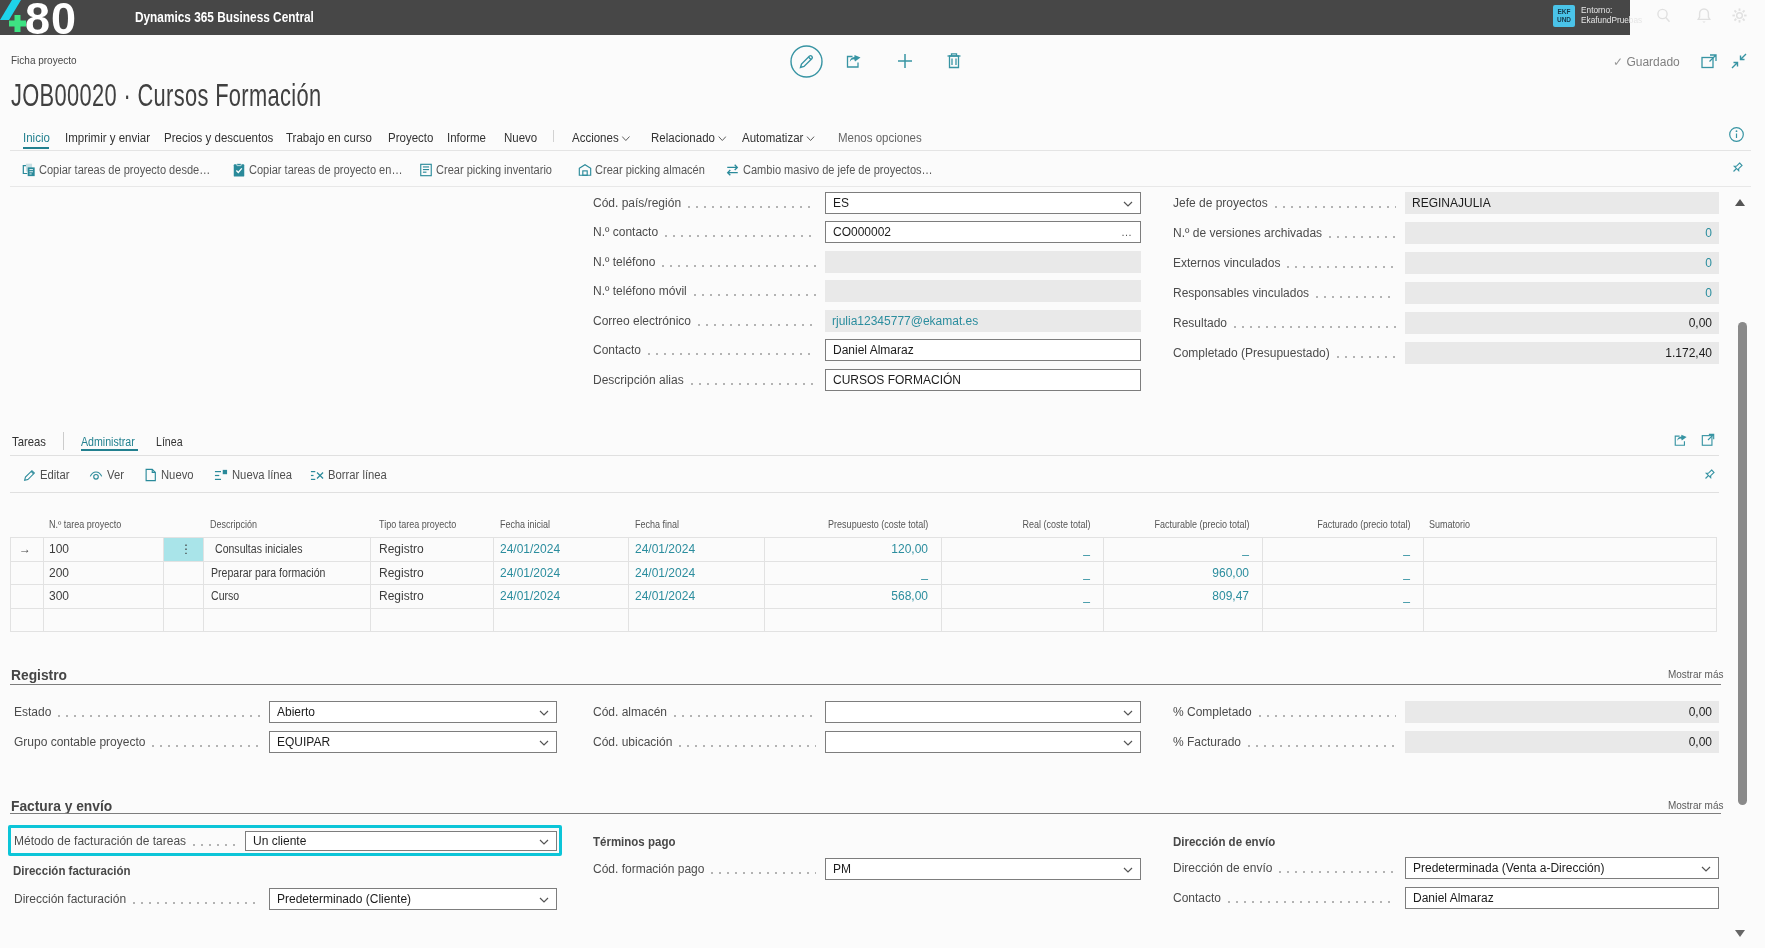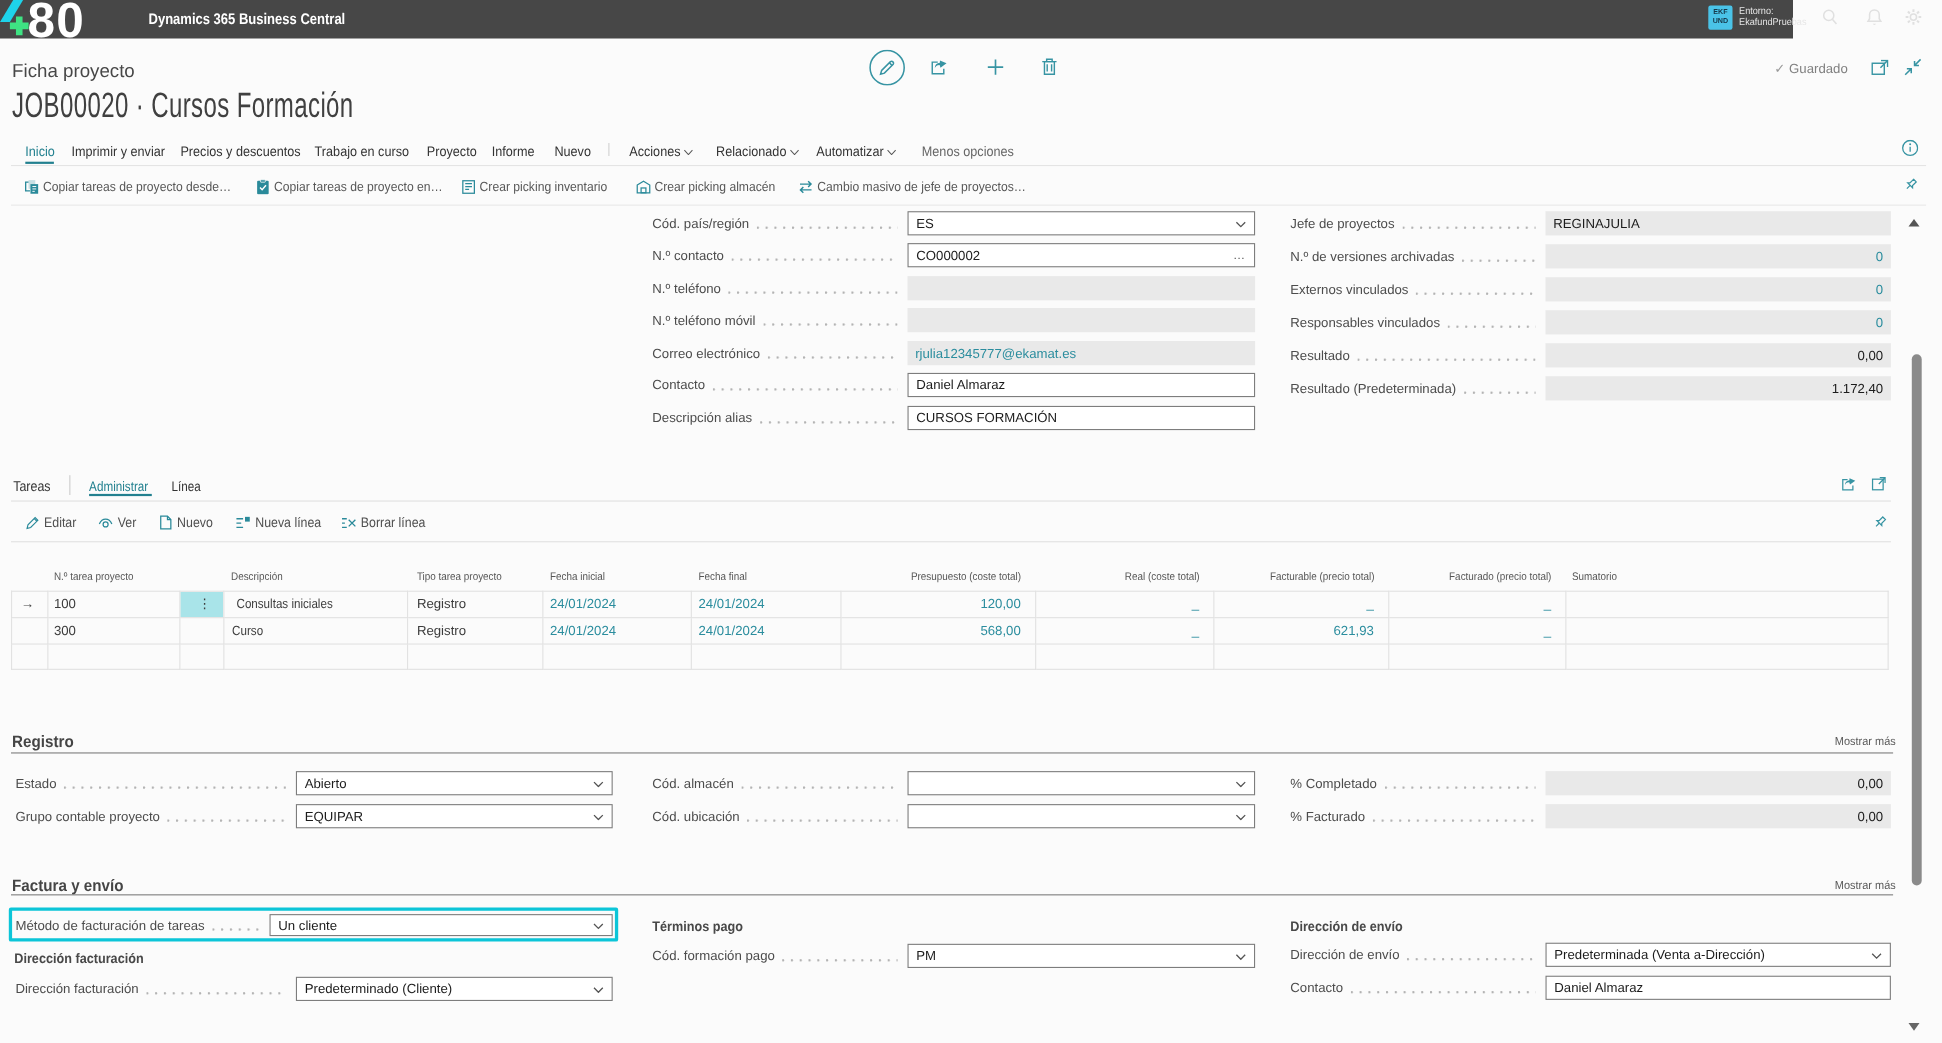--- a/index.html
+++ b/index.html
@@ -5,21 +5,21 @@
 * { margin:0; padding:0; box-sizing:border-box; }
 html,body { width:1765px; height:948px; overflow:hidden; }
 body { font-family:"Liberation Sans", sans-serif; background:#fbfbfb; position:relative; color:#3a3a3a; }
 .abs { position:absolute; }
 
 #topbar { position:absolute; left:0; top:0; width:1630px; height:35px; background:#474747; }
 #prodname { position:absolute; left:135px; top:9px; color:#fff; font-size:14px; font-weight:bold; transform:scaleX(0.845); transform-origin:0 50%; }
 #envbadge { position:absolute; left:1553px; top:5px; width:22px; height:22px; background:#4ac3e8; border-radius:2px; color:#16384a; font-size:6.5px; font-weight:bold; text-align:center; line-height:8px; padding-top:3px; }
 #envtext { position:absolute; left:1581px; top:5px; color:#e6e6e6; font-size:9px; line-height:10px; transform:scaleX(0.92); transform-origin:0 50%; }
 
-#fichaproy { position:absolute; left:11px; top:55px; font-size:17px; color:#474747; }
+#fichaproy { position:absolute; left:11px; top:55px; font-size:10px; color:#474747; }
 #guardado { position:absolute; left:1613px; top:55px; font-size:12px; color:#808080; }
 #title { position:absolute; left:11px; top:77px; font-size:32px; color:#404040; white-space:nowrap; transform:scaleX(0.683); transform-origin:0 0; letter-spacing:0.5px; }
 
 .menuitem { position:absolute; top:131px; font-size:12.5px; color:#333; white-space:nowrap; transform:scaleX(0.92); transform-origin:0 50%; }
 #menuline { position:absolute; left:10px; top:150px; width:1741px; height:0; border-top:1px solid #e4e4e4; }
 #inicio { color:#22808f; }
 #iniciou { position:absolute; left:23px; top:147px; width:26px; height:2px; background:#22808f; }
 
 .act { position:absolute; top:163px; display:flex; align-items:center; gap:3px; font-size:12px; color:#575757; white-space:nowrap; }
 .act span { transform:scaleX(0.92); transform-origin:0 50%; }
@@ -271,21 +271,21 @@
     <span class="lbl">Responsables vinculados</span>
     <span class="dots"></span>
   <span class="box gray num teal">0</span>
   </div>
 <div class="frow c3" style="top:312px">
     <span class="lbl">Resultado</span>
     <span class="dots"></span>
   <span class="box gray num">0,00</span>
   </div>
 <div class="frow c3" style="top:342px">
-    <span class="lbl">Resultado (Predeterminada)</span>
+    <span class="lbl">Completado (Presupuestado)</span>
     <span class="dots"></span>
   <span class="box gray num">1.172,40</span>
   </div>
 
 <div id="tareas-title">Tareas</div>
 <div id="tareas-sep"></div>
 <div id="tab-admin">Administrar</div>
 <div id="tab-adminu"></div>
 <div id="tab-linea">Línea</div>
 <svg class="abs ic" style="left:1673px;top:433px" width="15" height="14" viewBox="0 0 17 16" fill="none" stroke="#3794a3" stroke-width="1.3">
@@ -381,31 +381,45 @@
         <td style="padding-left:11px"><span class="sx">Consultas iniciales</span></td>
     <td style="padding-left:8px">Registro</td>
         <td class="teal" style="padding-left:6px">24/01/2024</td>
         <td class="teal" style="padding-left:6px">24/01/2024</td>
     <td class="r teal">120,00</td>
         <td class="r teal">_</td>
         <td class="r teal">_</td>
         <td class="r teal">_</td>
         <td></td>
   </tr>
+  <tr style="height:23px">
+    <td></td>
+        <td>200</td>
+        <td></td>
+        <td style="padding-left:7px"><span class="sx">Preparar para formación</span></td>
+    <td style="padding-left:8px">Registro</td>
+        <td class="teal" style="padding-left:6px">24/01/2024</td>
+        <td class="teal" style="padding-left:6px">24/01/2024</td>
+    <td class="r teal">_</td>
+        <td class="r teal">_</td>
+        <td class="r teal">960,00</td>
+        <td class="r teal">_</td>
+        <td></td>
+  </tr>
   <tr style="height:24px">
     <td></td>
         <td>300</td>
         <td></td>
         <td style="padding-left:7px"><span class="sx">Curso</span></td>
     <td style="padding-left:8px">Registro</td>
         <td class="teal" style="padding-left:6px">24/01/2024</td>
         <td class="teal" style="padding-left:6px">24/01/2024</td>
     <td class="r teal">568,00</td>
         <td class="r teal">_</td>
-        <td class="r teal">621,93</td>
+        <td class="r teal">809,47</td>
         <td class="r teal">_</td>
         <td></td>
   </tr>
   <tr style="height:20px">
     <td></td>
         <td></td>
         <td></td>
         <td></td>
         <td></td>
         <td></td>

